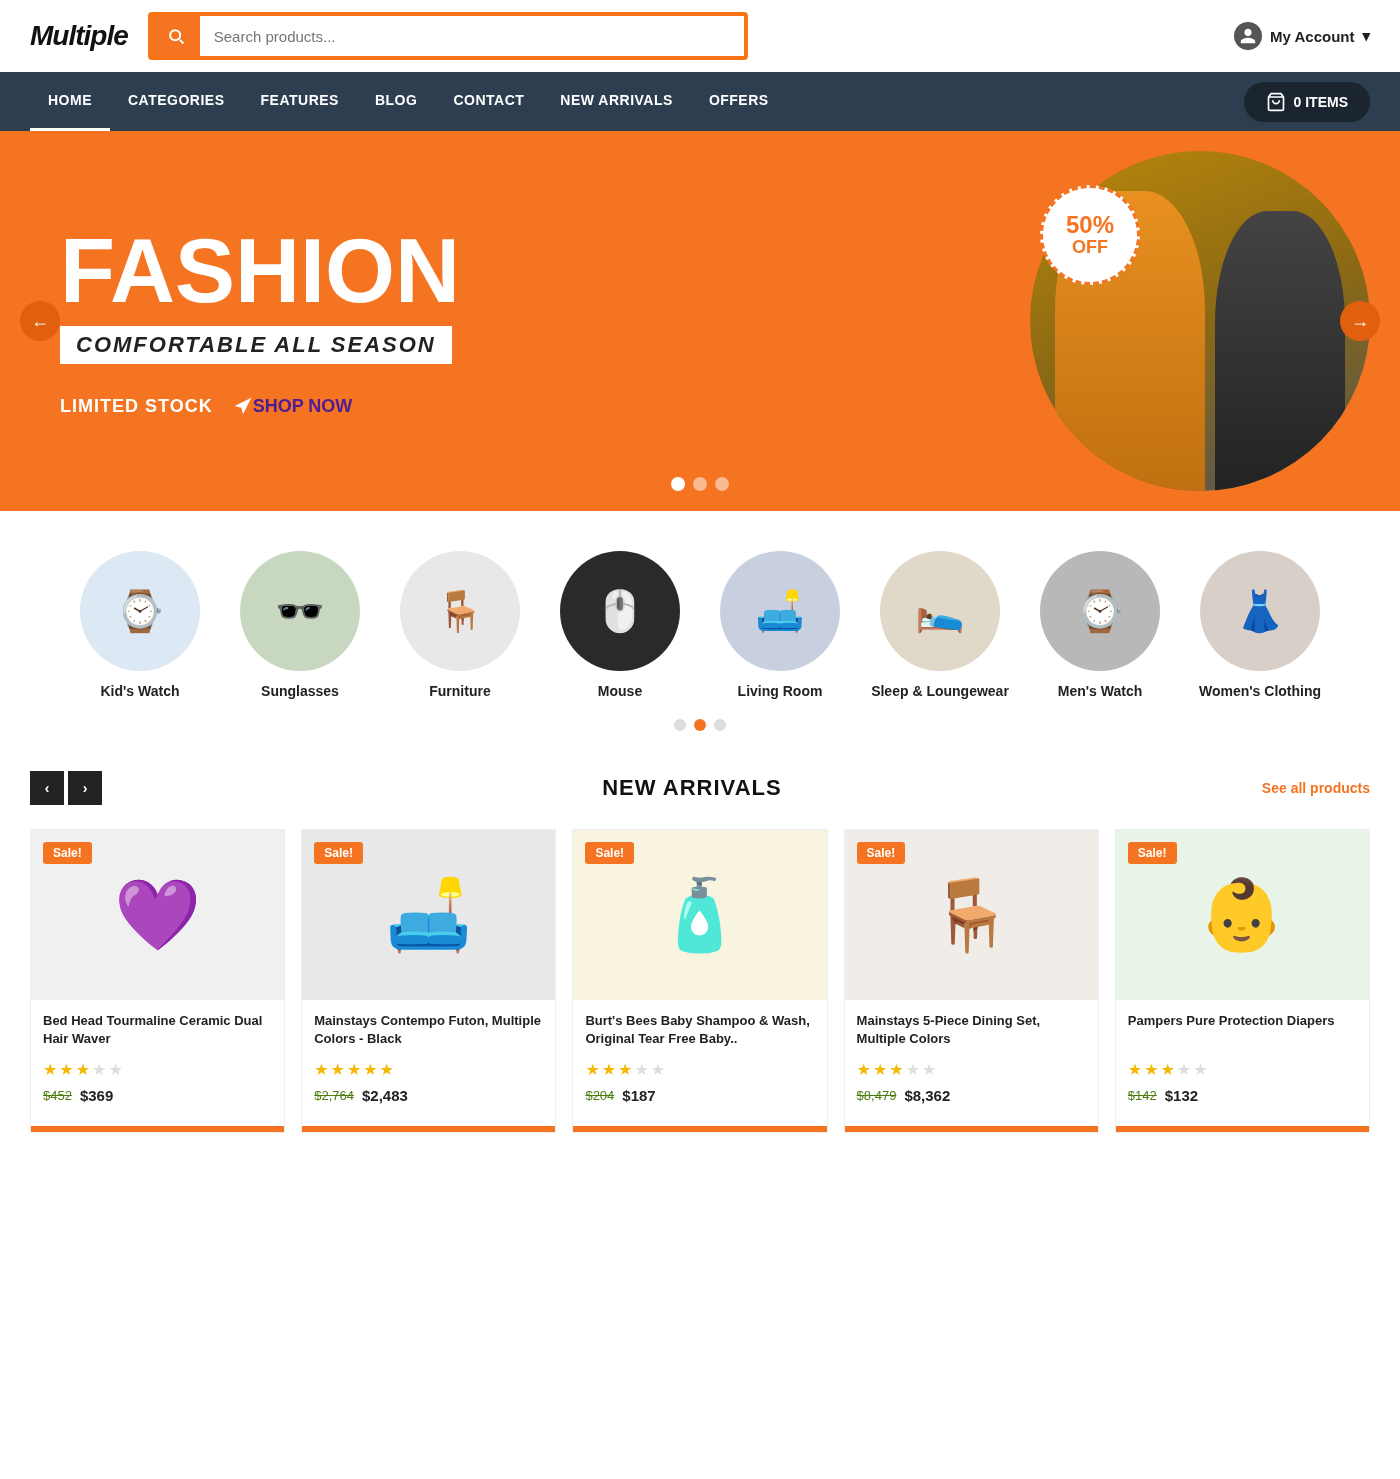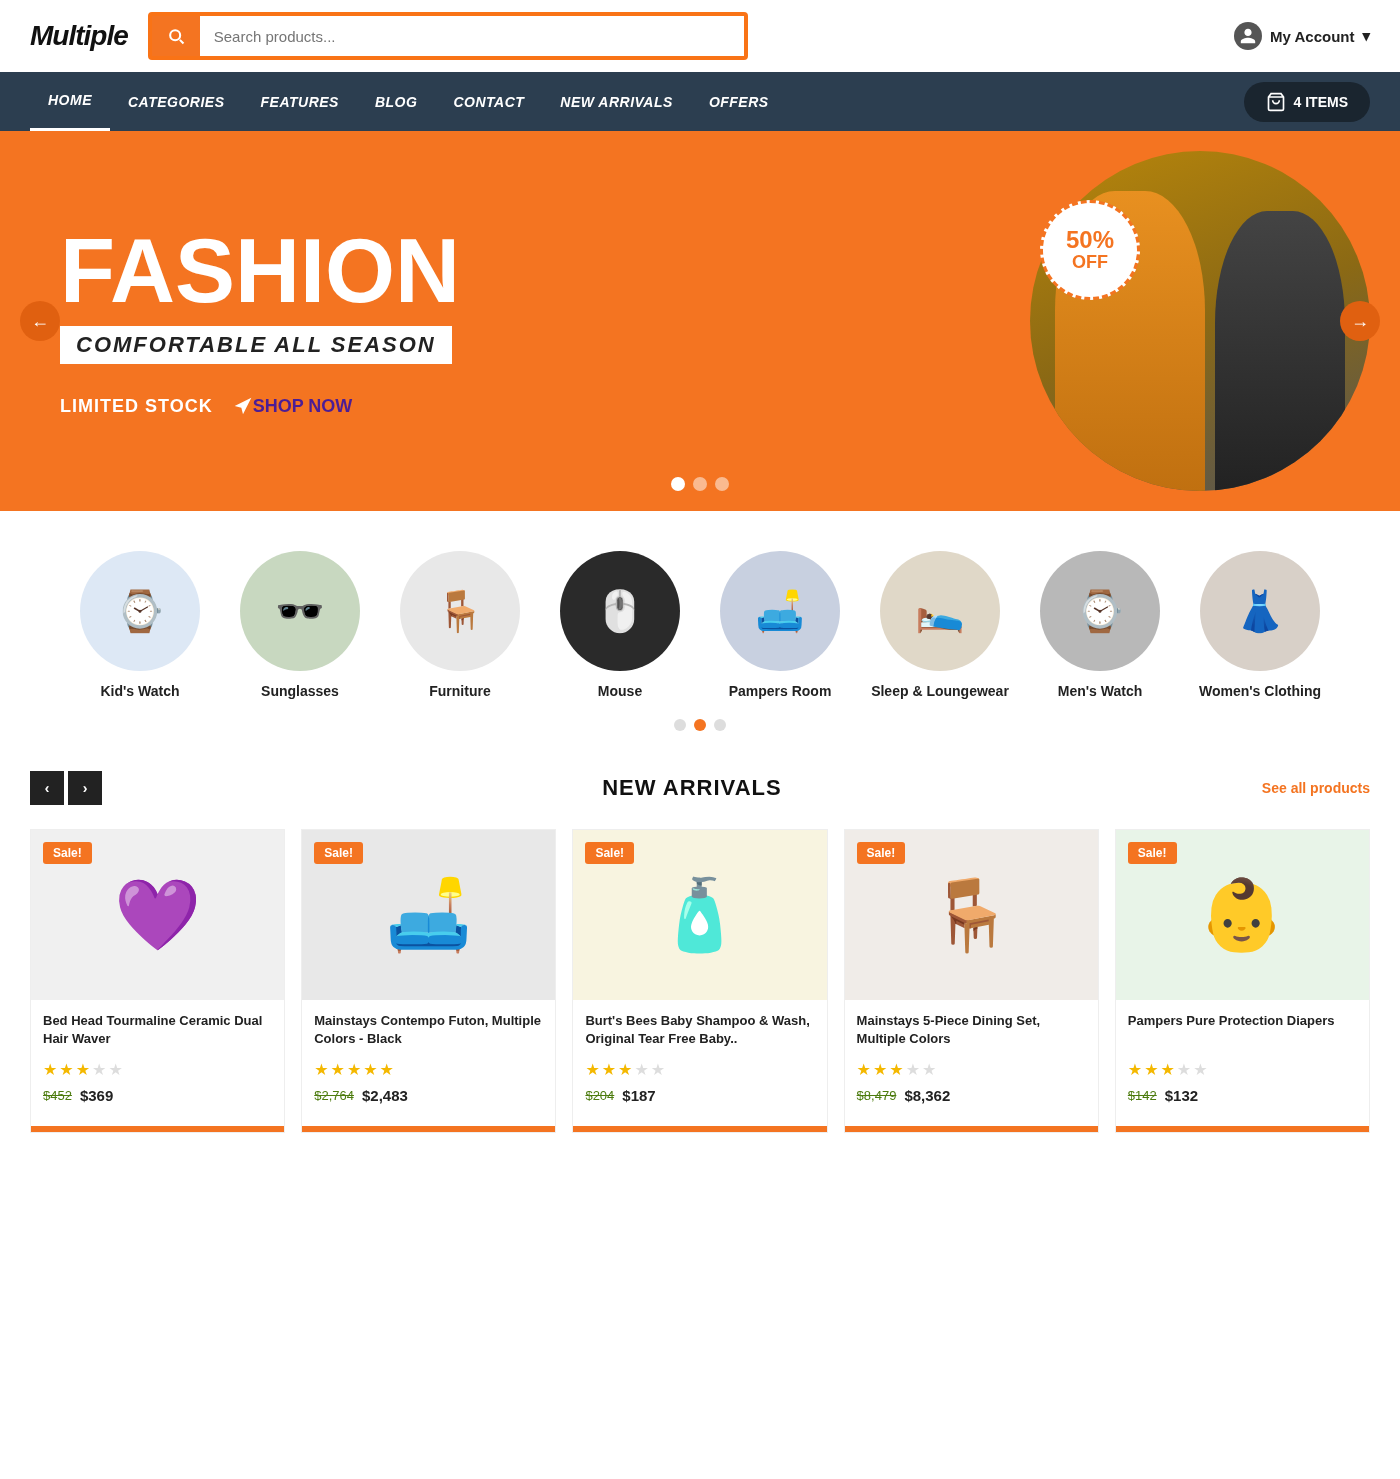--- a/index.html
+++ b/index.html
@@ -12,21 +12,21 @@
     .search-bar { display: flex; align-items: center; flex: 1; max-width: 600px; border: 4px solid #f97316; border-radius: 4px; overflow: hidden; }
     .search-btn { background: #f47421; border: none; padding: 10px 14px; cursor: pointer; display: flex; align-items: center; justify-content: center; }
     .search-btn svg { width: 20px; height: 20px; fill: #fff; }
     .search-input { border: none; outline: none; padding: 10px 14px; font-size: 15px; flex: 1; color: #aaa; }
     .account-area { display: flex; align-items: center; gap: 8px; margin-left: auto; cursor: pointer; font-size: 15px; font-weight: 600; color: #222; }
     .account-icon { width: 28px; height: 28px; background: #555; border-radius: 50%; display: flex; align-items: center; justify-content: center; }
     .account-icon svg { width: 18px; height: 18px; fill: #fff; }
 
     
     .nav { background: #2c3e50; display: flex; align-items: center; padding: 0 30px; }
-    .nav-items { display: flex; align-items: center; flex: 1; font-style: italic; }
+    .nav-items { display: flex; flex: 1; }
     .nav-item { color: #fff; text-decoration: none; padding: 20px 18px; font-size: 14px; font-weight: 600; letter-spacing: 0.5px; cursor: pointer; }
     .nav-item.active { border-bottom: 3px solid #fff; }
     .cart-btn { background: #1a252f; border: none; border-radius: 25px; color: #fff; padding: 10px 22px; display: flex; align-items: center; gap: 8px; cursor: pointer; font-size: 14px; font-weight: 600; margin-left: auto; }
     .cart-icon { width: 20px; height: 20px; }
 
     
     .banner { position: relative; background: #f47421; height: 380px; overflow: hidden; display: flex; align-items: center; }
     .banner-left { padding: 40px 60px; z-index: 2; flex: 1; }
     .banner-subtitle { color: #fff; font-size: 22px; font-style: italic; margin-bottom: -10px; }
     .banner-title { color: #fff; font-size: 90px; font-weight: 900; line-height: 1; text-transform: uppercase; }
@@ -110,21 +110,21 @@
     <a class="nav-item">FEATURES</a>
     <a class="nav-item">BLOG</a>
     <a class="nav-item">CONTACT</a>
     <a class="nav-item">NEW ARRIVALS</a>
     <a class="nav-item">OFFERS</a>
   </div>
   <button class="cart-btn">
     <svg class="cart-icon" viewBox="0 0 24 24" fill="none" stroke="#fff" stroke-width="2">
         <path d="M6 2L3 6v14a2 2 0 002 2h14a2 2 0 002-2V6l-3-4zM3 6h18M16 10a4 4 0 01-8 0"></path>
       </svg>
-    <span>4 ITEMS</span>
+    <span>0 ITEMS</span>
   </button>
 </nav>
 
 <div class="banner">
   <div class="banner-left">
     <div class="banner-title">FASHION</div>
     <div class="banner-tagline">
       <span>COMFORTABLE ALL SEASON</span>
     </div>
     <div class="banner-actions">
@@ -141,21 +141,21 @@
   <div style="position:absolute; right:0; top:0; width:560px; height:380px;">
 
     <div style="position:absolute; right:30px; top:50%; transform:translateY(-50%); width:340px; height:340px; background:#fff; border-radius:50%; overflow:hidden;">
       <div style="width:100%; height:100%; background:linear-gradient(160deg, #b8860b 0%, #8b6914 50%, #555 100%); display:flex; align-items:flex-end; justify-content:center; gap:10px; padding-bottom:0;">
 
         <div style="width:150px; height:300px; background:linear-gradient(180deg, #e89020 0%, #c07010 100%); border-radius:40% 40% 0 0;"></div>
         <div style="width:130px; height:280px; background:linear-gradient(180deg, #444 0%, #222 100%); border-radius:40% 40% 0 0;"></div>
       </div>
     </div>
 
-    <div class="discount-bubble" style="position:absolute; right:260px; top:69px;">
+    <div class="discount-bubble" style="position:absolute; right:260px; top:54px;">
       <span class="discount-pct">50%</span>
       <span class="discount-off">OFF</span>
     </div>
   </div>
 
   <div class="banner-prev">←</div>
   <div class="banner-next">→</div>
   <div class="banner-dots">
     <div class="banner-dot active"></div>
     <div class="banner-dot"></div>
@@ -186,21 +186,21 @@
     <div class="cat-item">
       <div class="cat-circle" style="background:#2a2a2a;">
         <div class="cat-circle-inner">🖱️</div>
       </div>
       <span class="cat-label">Mouse</span>
     </div>
     <div class="cat-item">
       <div class="cat-circle" style="background:#c8d0e0;">
         <div class="cat-circle-inner">🛋️</div>
       </div>
-      <span class="cat-label">Pampers Room</span>
+      <span class="cat-label">Living Room</span>
     </div>
     <div class="cat-item">
       <div class="cat-circle" style="background:#e0d8c8;">
         <div class="cat-circle-inner">🛌</div>
       </div>
       <span class="cat-label">Sleep &amp; Loungewear</span>
     </div>
     <div class="cat-item">
       <div class="cat-circle" style="background:#b8b8b8;">
         <div class="cat-circle-inner">⌚</div>

